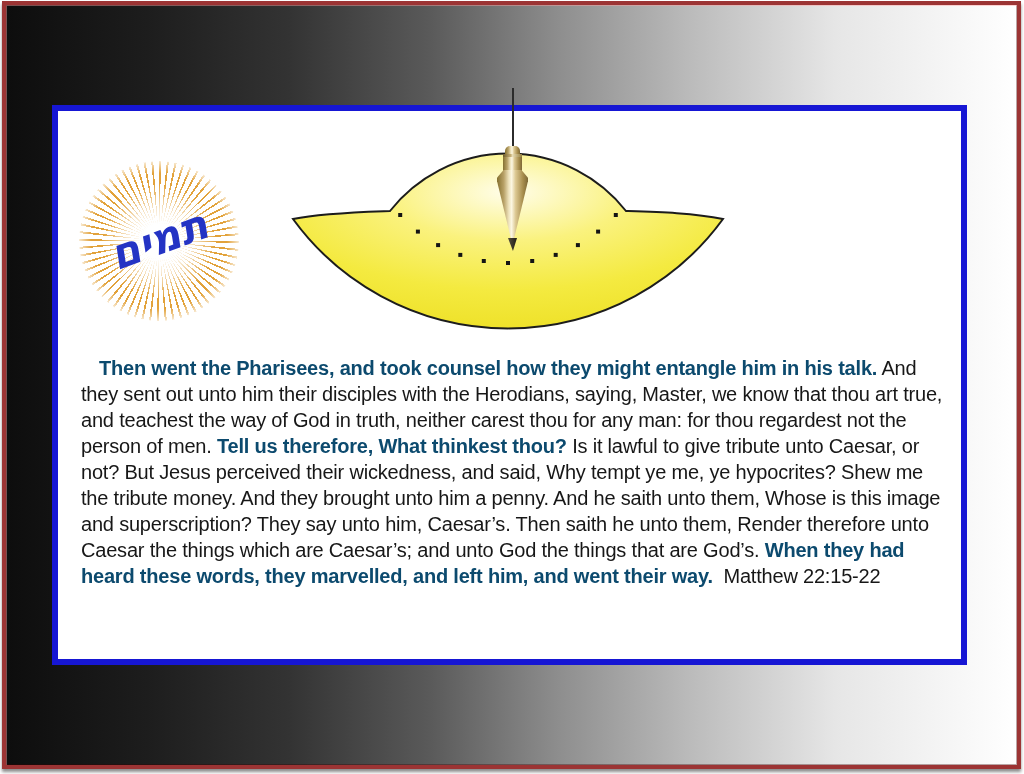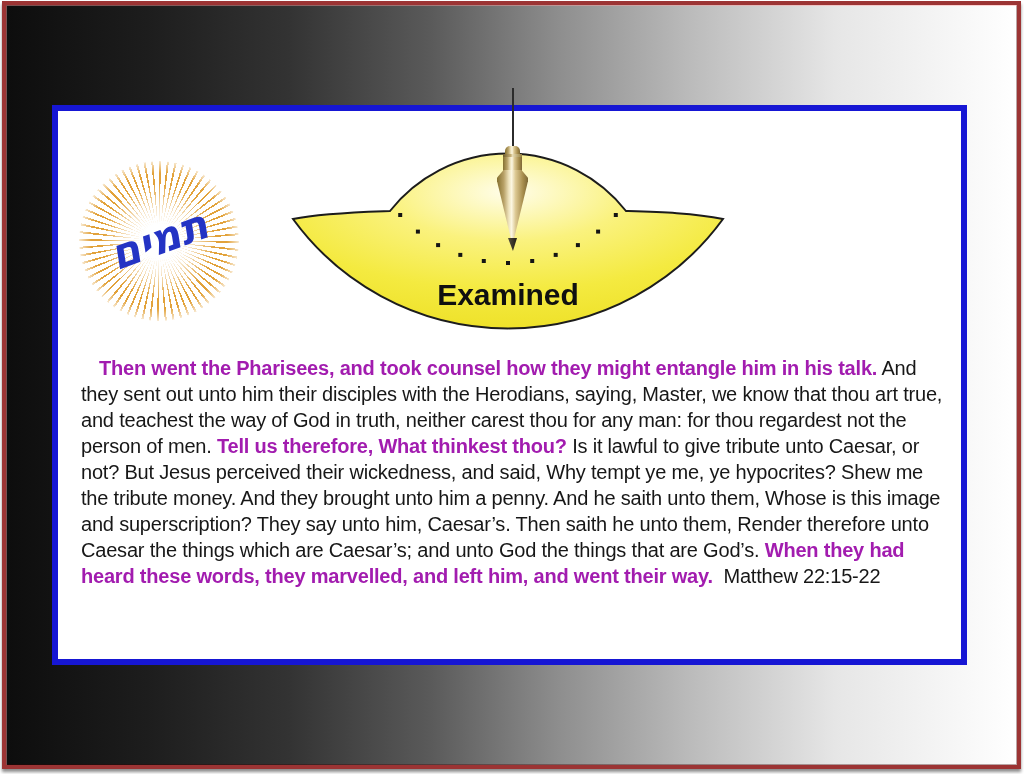--- a/index.html
+++ b/index.html
@@ -42,21 +42,21 @@
      clip-path:polygon(21% 0,79% 0,100% 65%,100% 100%,0 100%,0 65%);}
   .bob-cone{position:absolute;left:497px;top:181px;width:31px;height:59px;
      clip-path:polygon(0 0,100% 0,54% 100%,46% 100%);}
   .bob-tip{position:absolute;left:508px;top:238px;width:9px;height:13px;
      clip-path:polygon(0 0,100% 0,55% 100%);
      background:linear-gradient(90deg,#55503f,#211d14);}
   
   .scripture{position:absolute;left:81px;top:355px;width:862px;margin:0;
     font-size:20px;line-height:26px;letter-spacing:-0.2px;color:#171717;
     text-indent:18px;white-space:pre-wrap;}
-  .scripture .emph{color:#a21caf;font-weight:700;}
+  .scripture .emph{color:#0c4a6e;font-weight:700;}
   
   .copyright{position:absolute;left:24px;top:736px;font-size:17px;font-weight:700;
     letter-spacing:.4px;color:#3e3e3e;opacity:.55;}
 </style>
 </head>
 <body>
 
 <div class="stage">
   <div class="slide-bg"></div>
 
@@ -83,21 +83,20 @@
         <rect x="191.8" y="54.0" width="4" height="4" fill="#141414"></rect>
         <rect x="216.0" y="56.0" width="4" height="4" fill="#141414"></rect>
         <rect x="240.2" y="54.0" width="4" height="4" fill="#141414"></rect>
         <rect x="263.7" y="47.9" width="4" height="4" fill="#141414"></rect>
         <rect x="285.9" y="38.1" width="4" height="4" fill="#141414"></rect>
         <rect x="306.1" y="24.6" width="4" height="4" fill="#141414"></rect>
         <rect x="323.8" y="8.0" width="4" height="4" fill="#141414"></rect>
       </g>
   </svg>
 
-  <div class="banner-label">Examined</div>
 
   <div class="plumb-line"></div>
   <div>
     <div class="bob-cap brass"></div>
     <div class="bob-collar"></div>
     <div class="bob-neck brass"></div>
     <div class="bob-flare brass"></div>
     <div class="bob-cone brass"></div>
     <div class="bob-tip"></div>
   </div>

